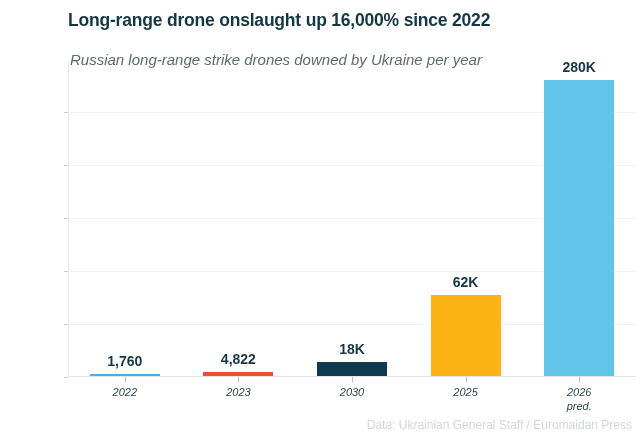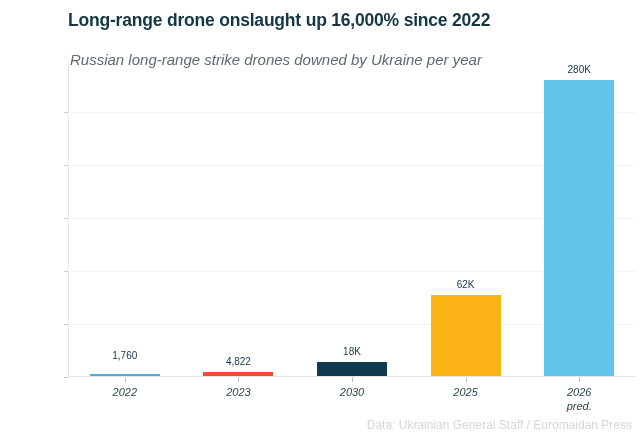--- a/index.html
+++ b/index.html
@@ -89,22 +89,22 @@
   .bar {
     position: absolute;
     bottom: 0;
     left: 0;
     width: 100%;
   }
   .bar-value {
     position: absolute;
     left: 50%;
     transform: translateX(-50%);
-    font-size: 10px;
-    font-weight: normal;
+    font-size: 14px;
+    font-weight: bold;
     color: #153744;
     white-space: nowrap;
   }
   .x-tick-mark {
     position: absolute;
     left: 50%;
     width: 1px;
     height: 5px;
     background: #b8bdc1;
     top: 100%;
@@ -155,21 +155,21 @@
         <div class="y-tick-mark" style="top: 315px;"></div>
         <div class="y-tick-mark" style="top: 261.97px;"></div>
         <div class="y-tick-mark" style="top: 208.939px;"></div>
         <div class="y-tick-mark" style="top: 155.909px;"></div>
         <div class="y-tick-mark" style="top: 102.879px;"></div>
         <div class="y-tick-mark" style="top: 49.8485px;"></div>
       </div>
     <div id="bars">
         <div class="bar-group" style="left: 21.8px; width: 70px;">
           <div class="bar" style="height: 3px; background: rgb(78, 174, 222);"></div>
-          <div class="bar-value" style="bottom: 16px; margin-top: 43px;">1,760</div>
+          <div class="bar-value" style="bottom: 8px; margin-top: 43px;">1,760</div>
           <div class="x-tick-mark"></div>
           <div class="x-tick-label"><span>2022</span></div>
         </div>
         <div class="bar-group" style="left: 135.4px; width: 70px;">
           <div class="bar" style="height: 5.11424px; background: rgb(239, 75, 53);"></div>
           <div class="bar-value" style="bottom: 10.1142px; text-align: right;">4,822</div>
           <div class="x-tick-mark"></div>
           <div class="x-tick-label"><span>2023</span></div>
         </div>
         <div class="bar-group" style="left: 249px; width: 70px;">

